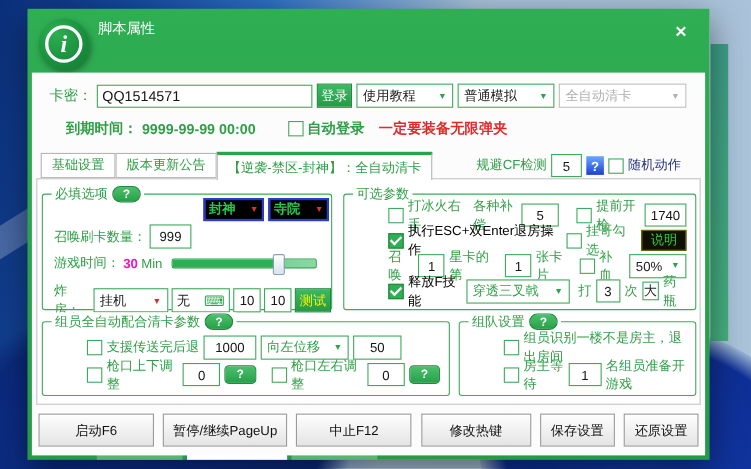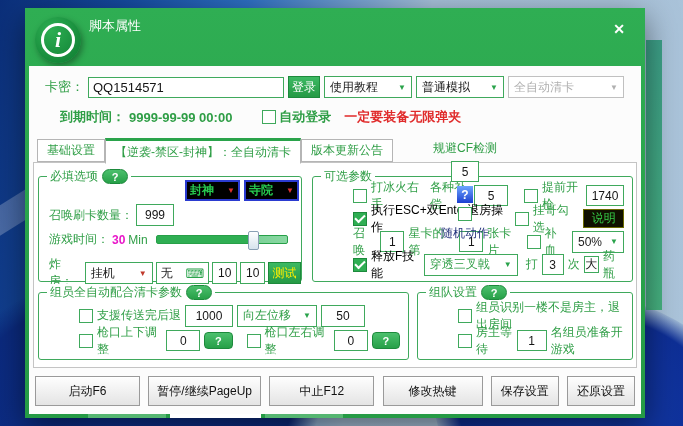--- a/index.html
+++ b/index.html
@@ -46,21 +46,21 @@
   .sel.gsel { color:#2f9e46; }
   .cb { width:14px; height:14px; border:1px solid #3fa95c; background:#fff; flex:none; cursor:pointer; }
   .cb.on { background:#2fae53; border-color:#1d8a3c; display:flex; align-items:center; justify-content:center; }
   .cb.on::after { content:""; width:8px; height:4px; border-left:2px solid #fff; border-bottom:2px solid #fff; transform:rotate(-45deg) translate(1px,-1px); }
   .warn { color:#e02b2b; }
 
   .tabstrip { position:absolute; left:8px; top:72px; display:flex; align-items:center; z-index:3; }
   .itab { height:23px; padding:0 9px; display:flex; align-items:center; font-size:12px; color:#2f9e46;
     background:#fff; border:1px solid #b5b5b5; margin-bottom:1px; cursor:pointer; }
   .itab.active { height:26px; margin-bottom:0; border-top:3px solid #2aa34b; border-bottom:1px solid #fff; }
-  .cf { position:absolute; left:404px; top:74px; display:flex; align-items:center; gap:4px; font-size:12px; z-index:3;flex-direction:column; }
+  .cf { position:absolute; left:404px; top:74px; display:flex; align-items:center; gap:4px; font-size:12px; z-index:3; }
   .help-blue { width:16px; height:17px; background:linear-gradient(#6ea6ff,#1b3fd0); color:#fff; font-size:12px; font-weight:bold;
     display:flex; align-items:center; justify-content:center; cursor:pointer; }
   .navy { color:#27357e; }
   .tabpanel { position:absolute; left:4px; top:96px; width:604px; height:206px; border:1px solid #c4c4c4; background:#fff; z-index:1; }
 
   .grp { position:absolute; border:1px solid #3fa95c; border-radius:3px; background:#fff; z-index:2; }
   .legend { position:absolute; top:-9px; left:8px; background:#fff; padding:0 3px; font-size:12px; color:#2f9e46;
     display:flex; align-items:center; gap:4px; }
   .help { min-width:26px; height:15px; padding:0 4px; border-radius:8px; background:linear-gradient(#4cc06d,#27a048);
     border:1px solid #1d8a3c; color:#fff; font-size:11px; font-weight:bold; display:inline-flex; align-items:center;
@@ -150,22 +150,22 @@
     <div class="row2">
       <span class="gtext">到期时间：</span>
       <span class="gtext" style="margin-left:4px">9999-99-99 00:00</span>
       <span class="cb" style="margin-left:30px"></span>
       <span class="gtext" style="margin-left:3px">自动登录</span>
       <span class="warn" style="margin-left:13px">一定要装备无限弹夹</span>
     </div>
 
     <div class="tabstrip">
       <div class="itab">基础设置</div>
+      <div class="itab">版本更新公告</div>
       <div class="itab active">【逆袭-禁区-封神】：全自动清卡</div>
-      <div class="itab">版本更新公告</div>
     </div>
     <div class="cf">
       <span class="gtext">规避CF检测</span>
       <input class="inp" style="width: 28px;" value="5">
       <span class="help-blue">?</span>
       <span class="cb"></span>
       <span class="navy">随机动作</span>
     </div>
     <div class="tabpanel"></div>
 

